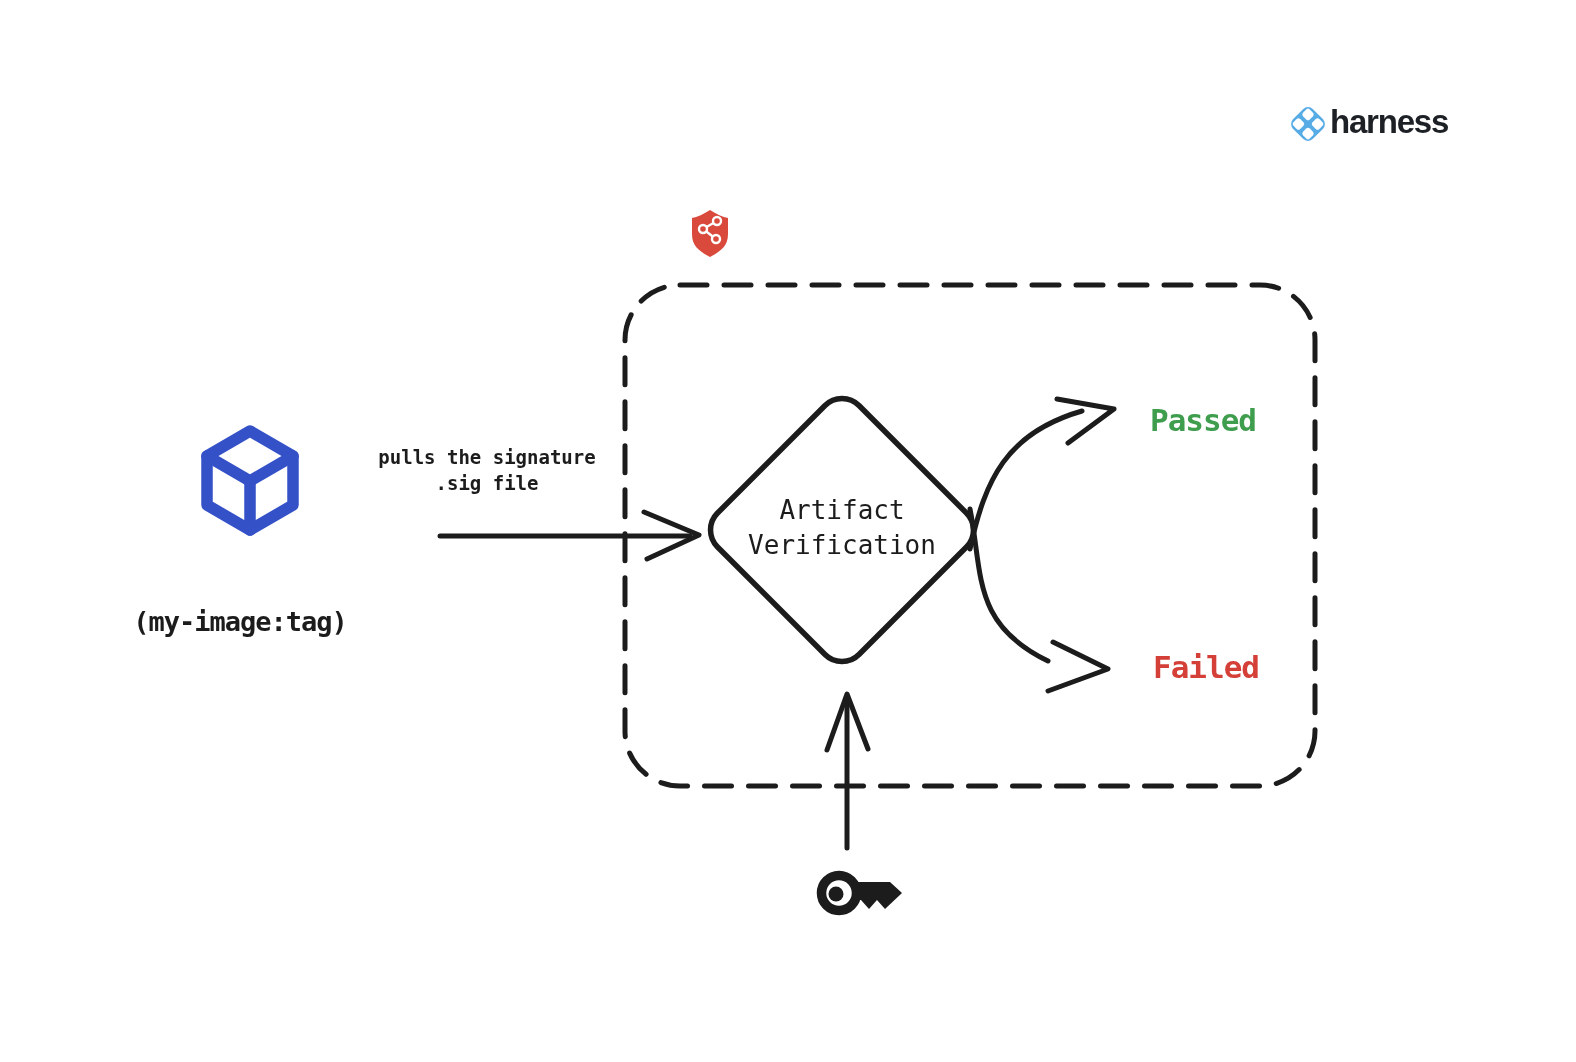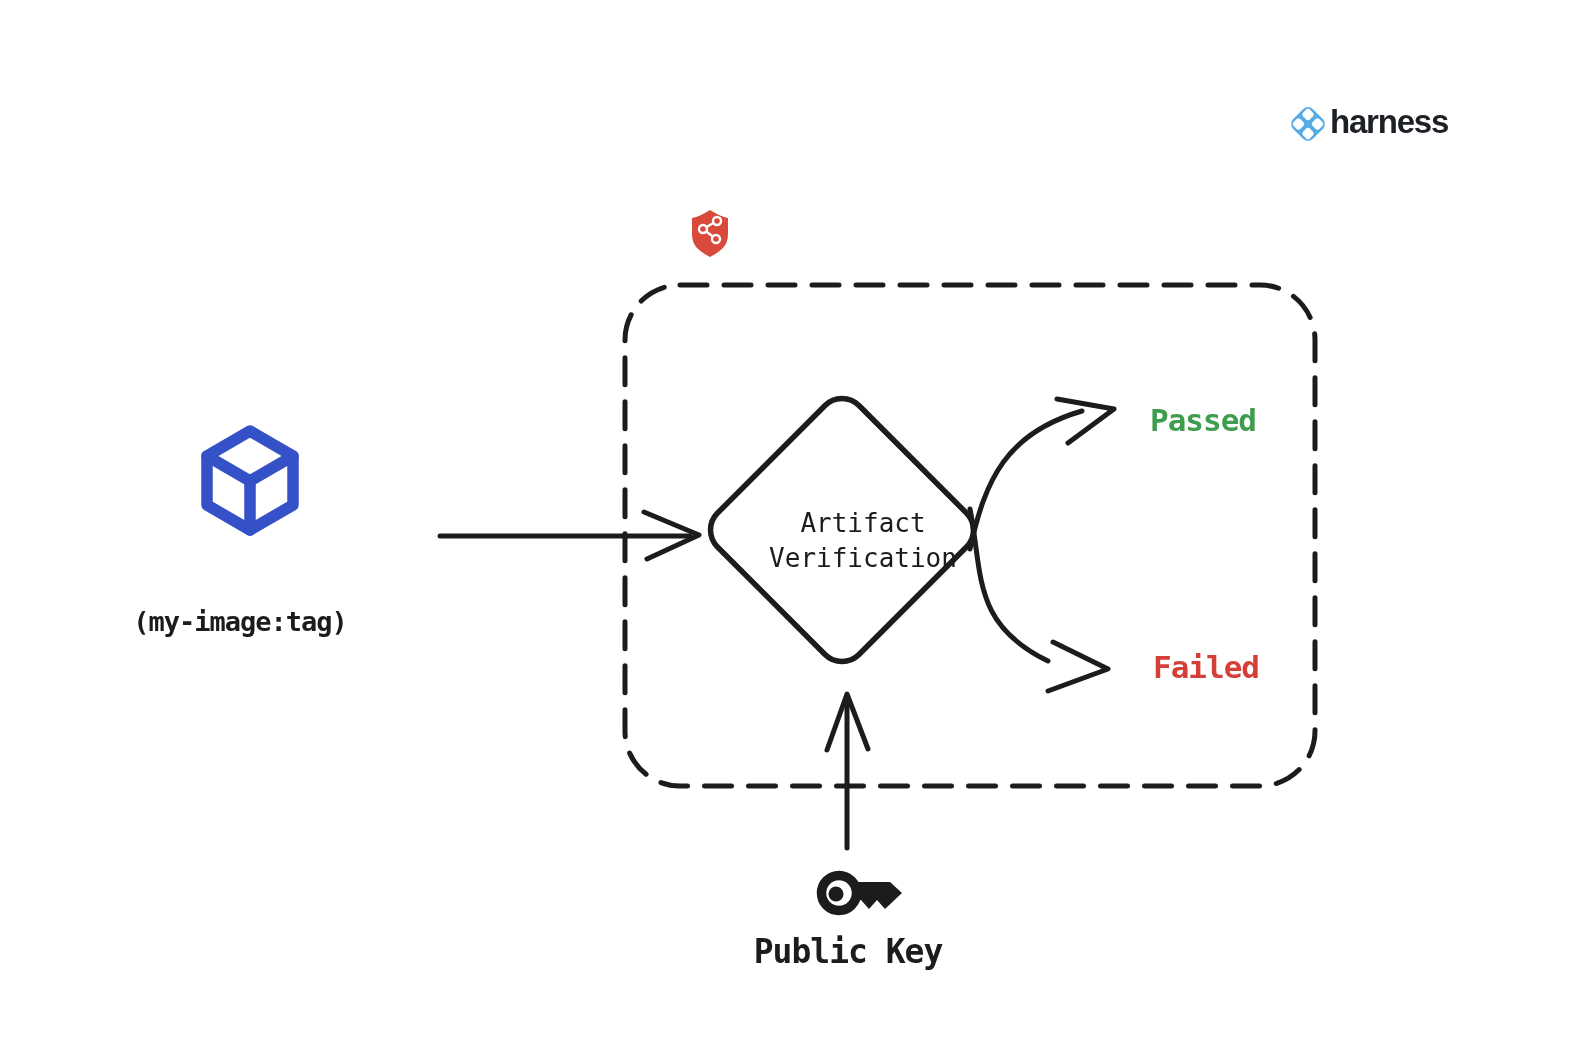--- a/index.html
+++ b/index.html
@@ -88,24 +88,27 @@
       <rect x="1296.5" y="126" width="9.5" height="9.5" rx="2.5" fill="#ffffff"></rect>
       <rect x="1310" y="126" width="9.5" height="9.5" rx="2.5" fill="#ffffff"></rect>
     </g>
   </svg>
 
   <div class="brand-word">harness</div>
 
 
   <div class="txt registry-tag" style="left:240px;top:621px;">(my-image:tag)</div>
 
+  <div class="txt pull-label center" style="left:487px;top:470px;">
+    <div>pulls the signature</div>
+    <div>.sig file</div>
+  </div>
 
-  <div class="txt decision-label center" style="left:842px;top:541px;margin-left:21px;">
+  <div class="txt decision-label center" style="left:842px;top:528px;">
     <div>Artifact</div>
     <div>Verification</div>
   </div>
 
   <div class="txt outcome-label passed" style="left:1203px;top:400px;margin-top:20px;">Passed</div>
   <div class="txt outcome-label failed" style="left:1206px;top:667px;text-align:center;">Failed</div>
 
-  <div class="txt key-label" style="left:848px;top:951px;">Public Key</div>
 
 </div>
 
 </body></html>

